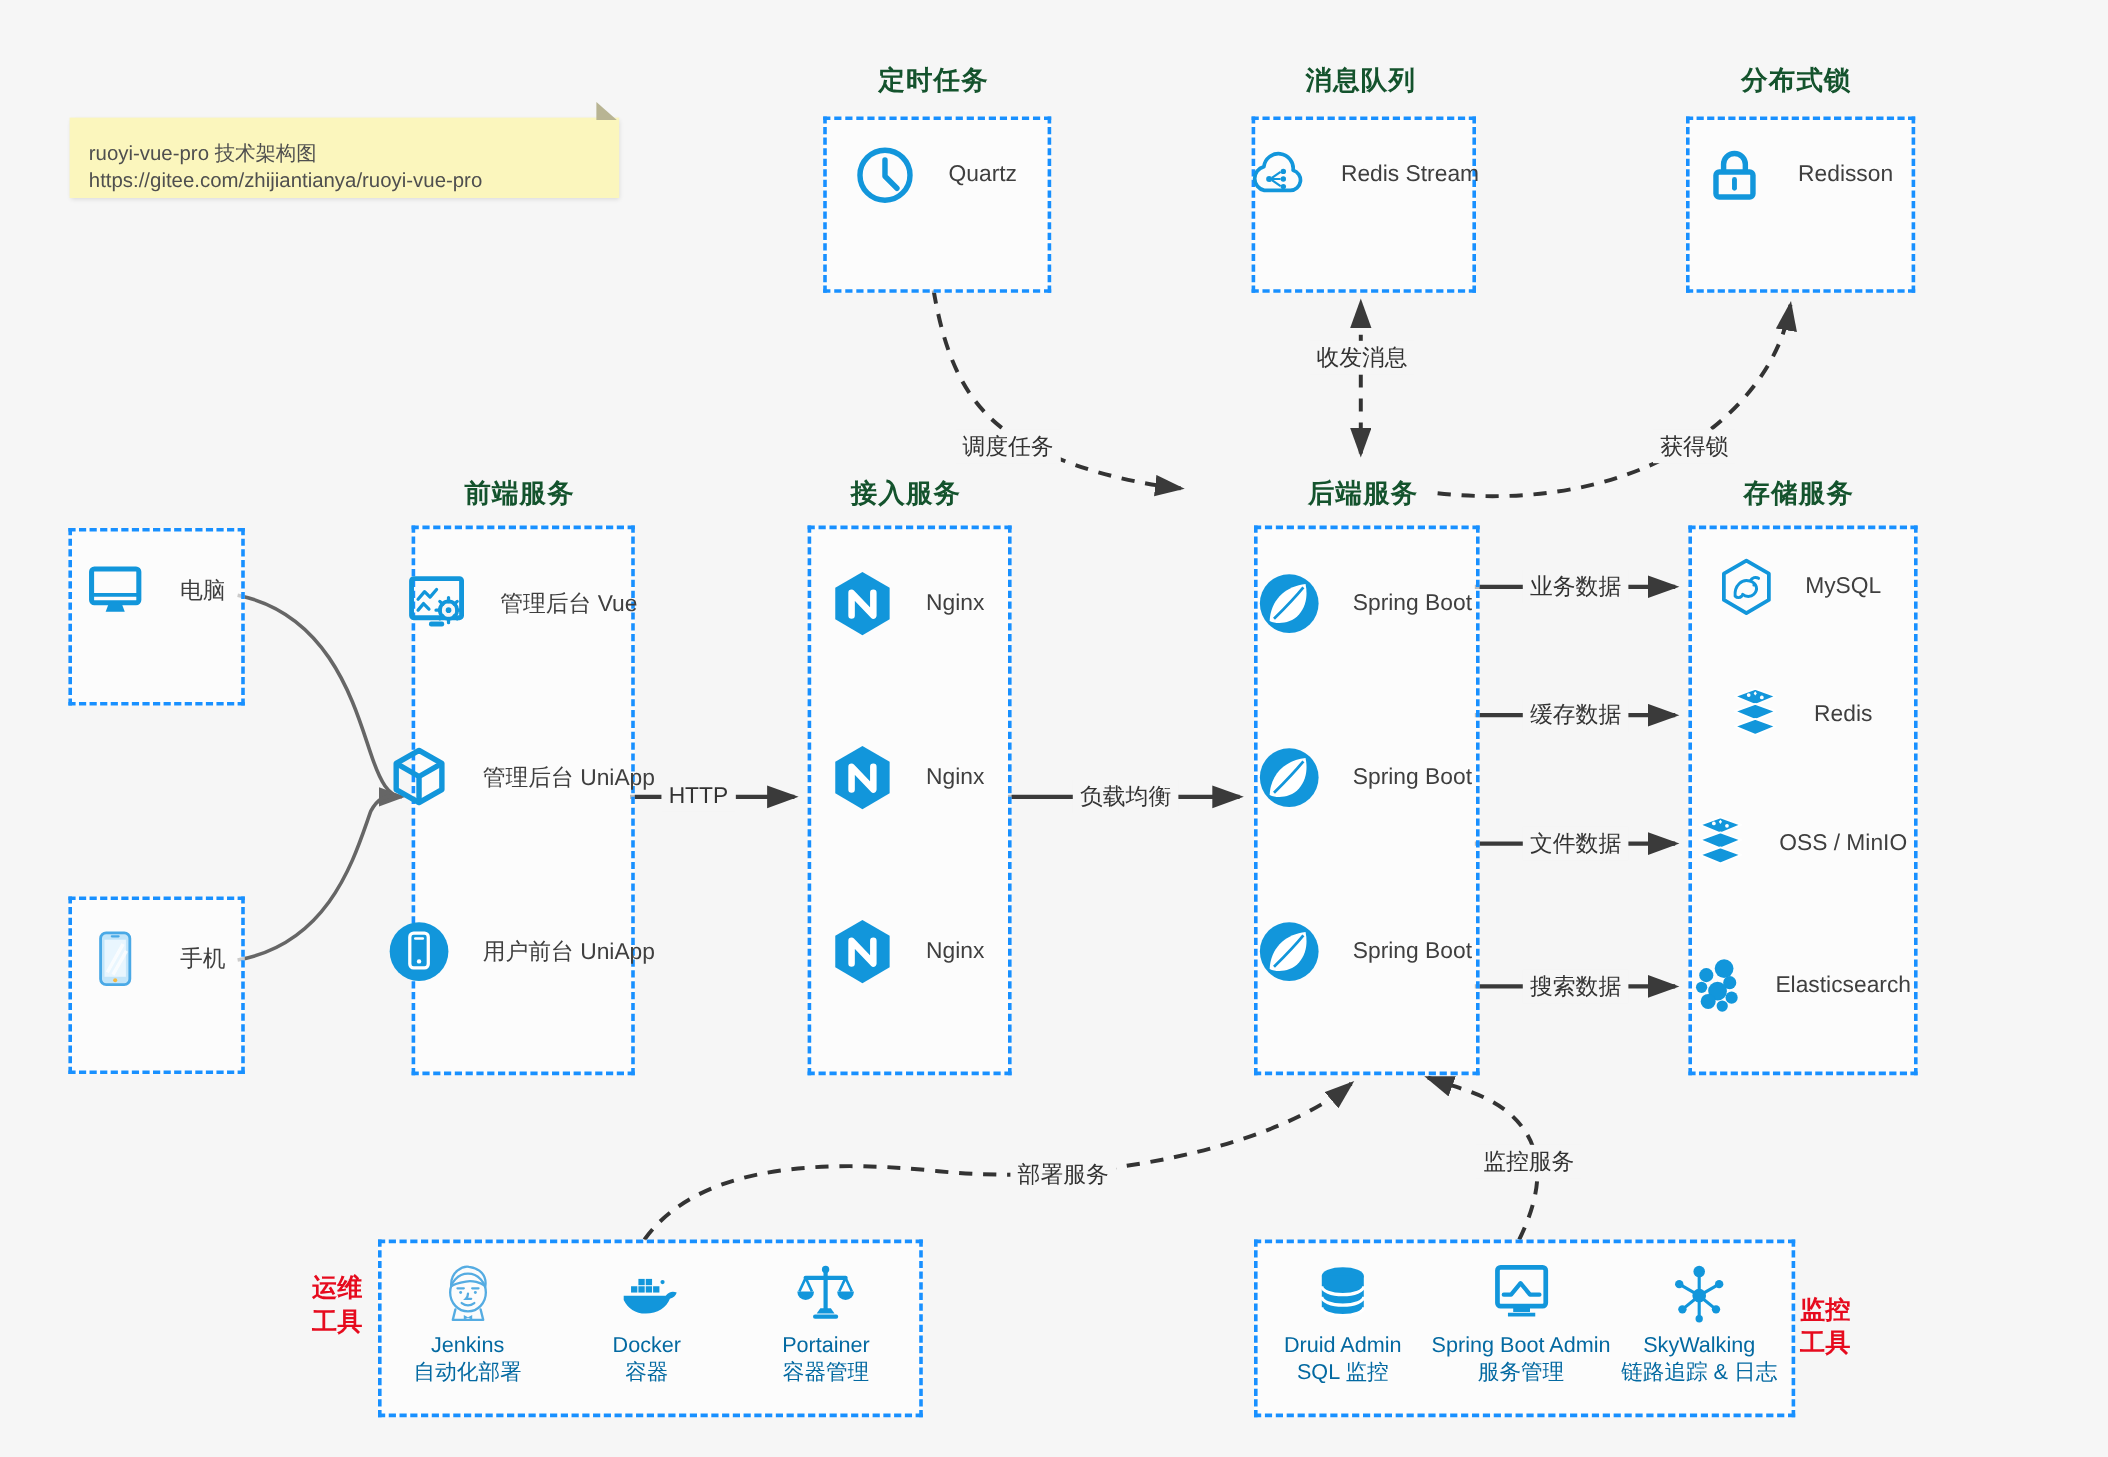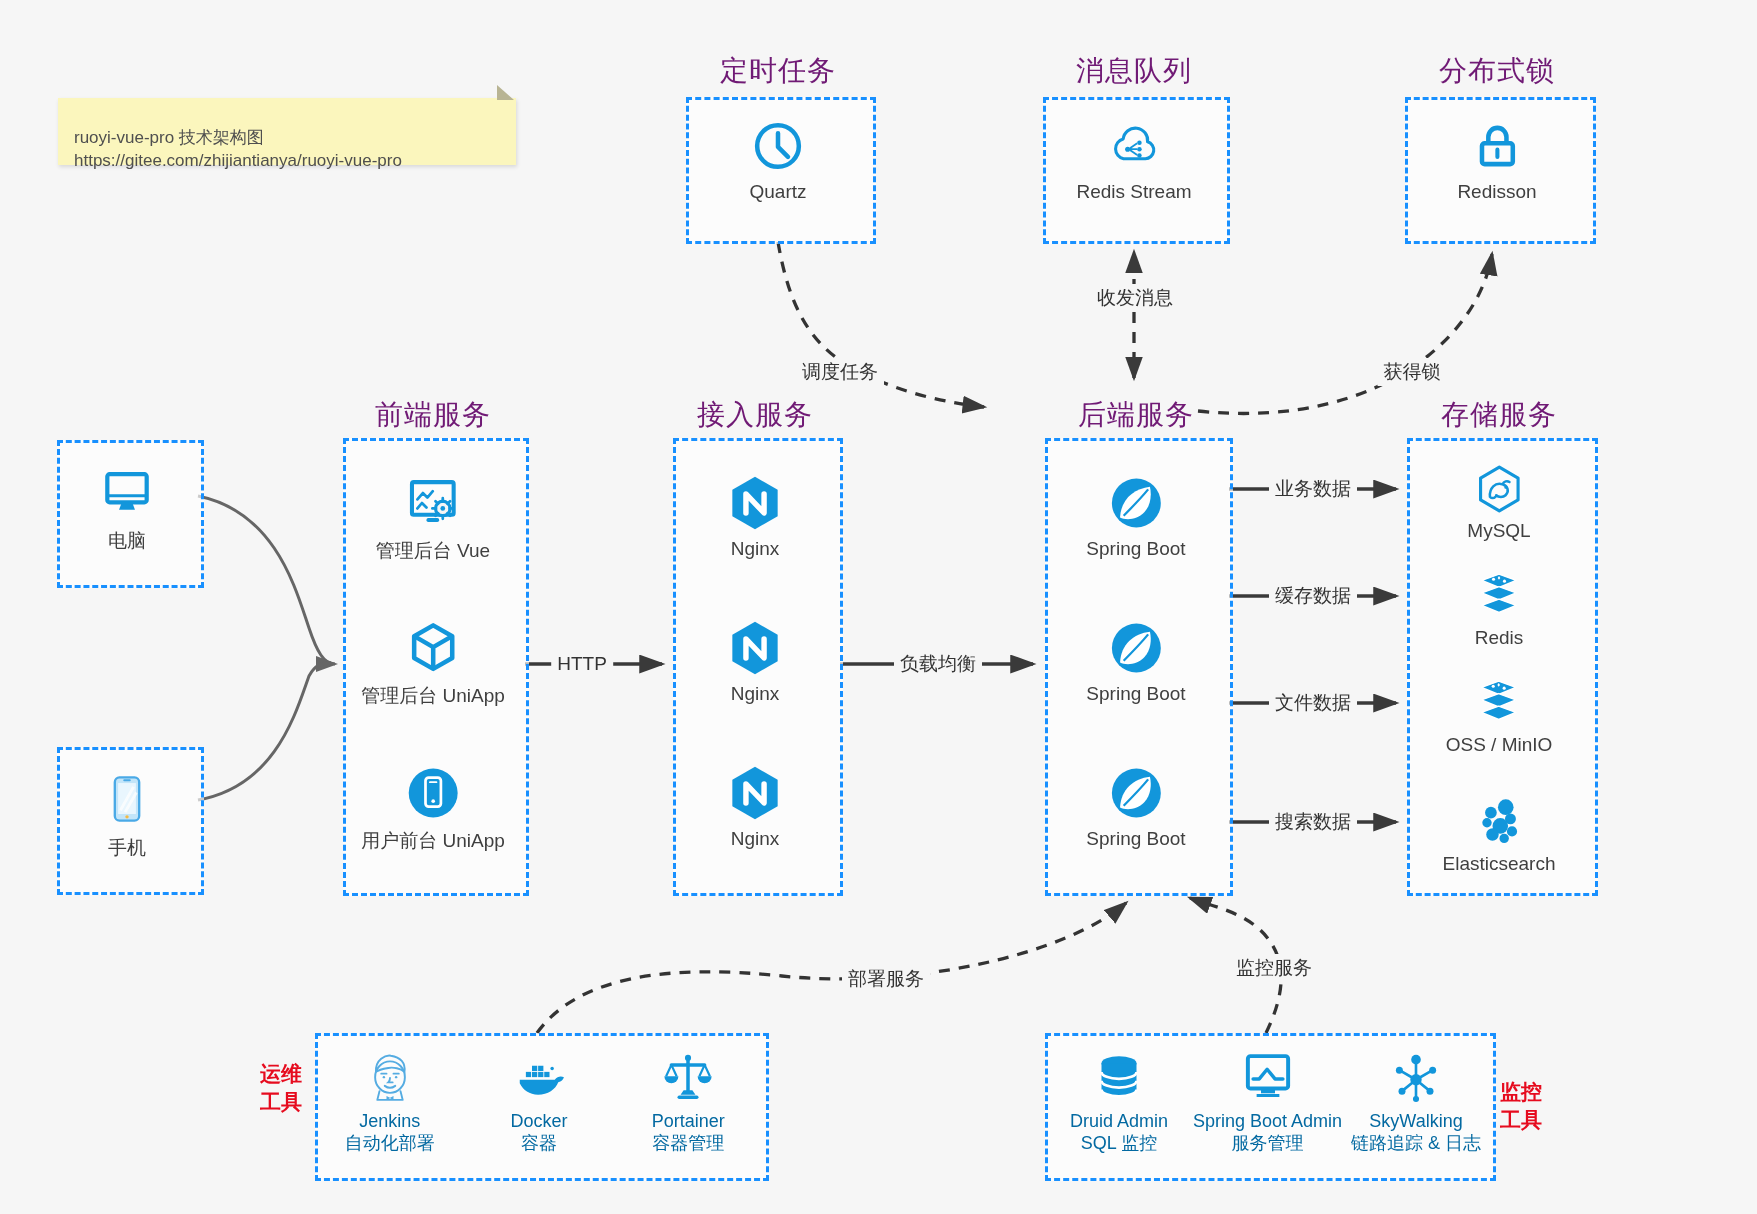--- a/index.html
+++ b/index.html
@@ -1,31 +1,31 @@
 <!DOCTYPE html>
 <html><head>
 <meta charset="utf-8">
 <style>
   html,body{margin:0;padding:0;background:#f6f6f6;}
   .stage{position:relative;width:1757px;height:1214px;background:#f6f6f6;
          font-family:"Liberation Sans","DejaVu Sans",sans-serif;color:#3f3f3f;overflow:hidden;}
   svg.overlay{position:absolute;left:0;top:0;z-index:1;}
   .gbox{position:absolute;border:3px dashed #1890ff;background:rgba(255,255,255,.66);z-index:2;}
-  .rtitle{position:absolute;transform:translateX(-50%);font-size:28px;font-weight:normal;
-          color:#701a75;white-space:nowrap;z-index:2;letter-spacing:1px;}
+  .rtitle{position:absolute;transform:translateX(-50%);font-size:22px;font-weight:bold;
+          color:#14532d;white-space:nowrap;z-index:2;letter-spacing:1px;}
   .side-label{position:absolute;font-size:21px;font-weight:bold;color:#e60b1e;
               line-height:28px;white-space:nowrap;z-index:2;text-align:center;}
-  .item{position:absolute;display:flex;flex-direction:column;align-items:center;gap:6px;
+  .item{position:absolute;display:flex;flex-direction:row;align-items:center;gap:24px;
         transform:translateX(-50%);z-index:2;}
   .item .label{font-size:19px;color:#3f3f3f;white-space:nowrap;text-align:center;}
   .icon{color:#1296db;display:block;}
   .edge-label{position:absolute;transform:translate(-50%,-50%);font-size:19px;color:#333;
               background:#f6f6f6;padding:1px 6px;white-space:nowrap;z-index:3;}
   .note{position:absolute;left:58px;top:98px;width:458px;height:67px;background:#fbf6bd;
-        box-shadow:1px 2px 4px rgba(0,0,0,.12);z-index:2;padding:28px 0 0 16px;box-sizing:border-box;}
+        box-shadow:1px 2px 4px rgba(0,0,0,.12);z-index:2;padding:18px 0 0 16px;box-sizing:border-box;}
   .note .nline{font-size:17px;color:#4f4f4f;line-height:23px;}
   .note .fold{position:absolute;right:2px;top:-13px;width:0;height:0;
               border-bottom:15px solid #b8b493;border-right:17px solid transparent;}
   .bgroup-items{position:absolute;display:flex;z-index:2;}
   .bgroup-items .bitem{flex:1;display:flex;flex-direction:column;align-items:center;gap:4px;}
   .bgroup-items .blabel{font-size:18px;line-height:22px;color:#0369a1;white-space:nowrap;text-align:center;}
 </style>
 </head>
 <body>
 

